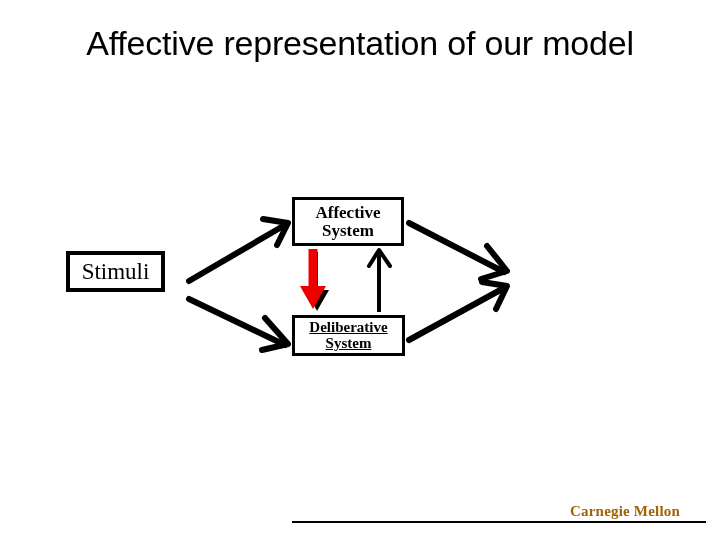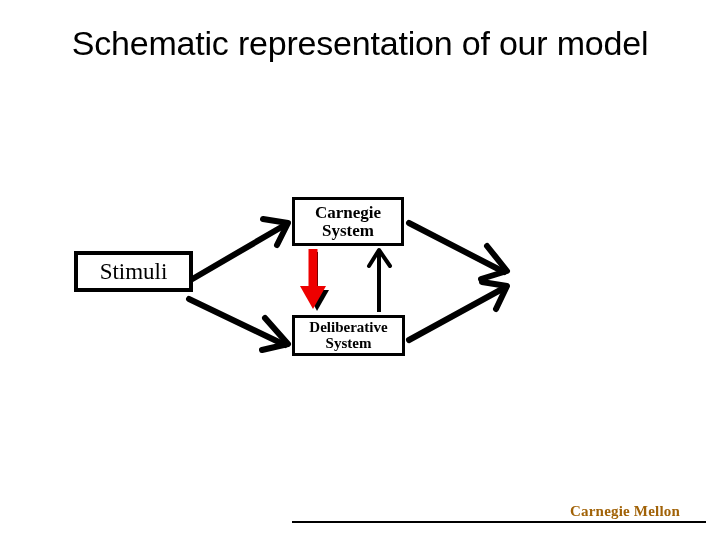--- a/index.html
+++ b/index.html
@@ -62,23 +62,23 @@
     color: #000000;
     z-index: 4;
   }
   .node-text {
     display: block;
     white-space: pre-line;
     line-height: 1.04;
   }
 
   #node-stimuli {
-    left: 74px;
+    left: 66px;
     top: 251px;
-    width: 119px;
+    width: 99px;
     height: 41px;
     border-width: 4px;
   }
   #node-stimuli .node-text {
     font-size: 23px;
   }
 
   #node-affective {
     left: 292px;
     top: 197px;
@@ -90,20 +90,21 @@
     font-size: 17px;
     font-weight: bold;
   }
 
   #node-deliberative {
     left: 292px;
     top: 315px;
     width: 113px;
     height: 41px;
     border-width: 3px;
+    text-decoration: underline;
   }
   #node-deliberative .node-text {
     font-size: 15px;
     font-weight: bold;
   }
 
   #node-behavior {
     left: 509px;
     top: 251px;
     width: 121px;
@@ -141,21 +142,21 @@
     letter-spacing: 0.2px;
     color: #a16207;
     white-space: nowrap;
   }
 </style>
 </head>
 <body>
 
 <div id="slide">
 
-  <div id="slide-title">Schematic representation of our model</div>
+  <div id="slide-title">Affective representation of our model</div>
 
   <div id="diagram">
     <svg viewBox="0 0 720 540" xmlns="http://www.w3.org/2000/svg">
 
       <g>
         <path d="M 189 281 L 285 225" fill="none" stroke="#000000" stroke-width="6" stroke-linecap="round"></path>
         <path d="M 263 219 L 288 223 L 277 245" fill="none" stroke="#000000" stroke-width="6" stroke-linecap="round" stroke-linejoin="round"></path>
       </g>
 
       <g>
@@ -185,21 +186,21 @@
         <path d="M 482 282 L 507 286 L 496 309" fill="none" stroke="#000000" stroke-width="6" stroke-linecap="round" stroke-linejoin="round"></path>
       </g>
     </svg>
   </div>
 
   <div class="node" id="node-stimuli">
     <span class="node-text">Stimuli</span>
   </div>
 
   <div class="node" id="node-affective">
-    <span class="node-text">Carnegie
+    <span class="node-text">Affective
 System</span>
   </div>
 
   <div class="node" id="node-deliberative">
     <span class="node-text">Deliberative
 System</span>
   </div>
 
 
   <div id="footer-logo">

